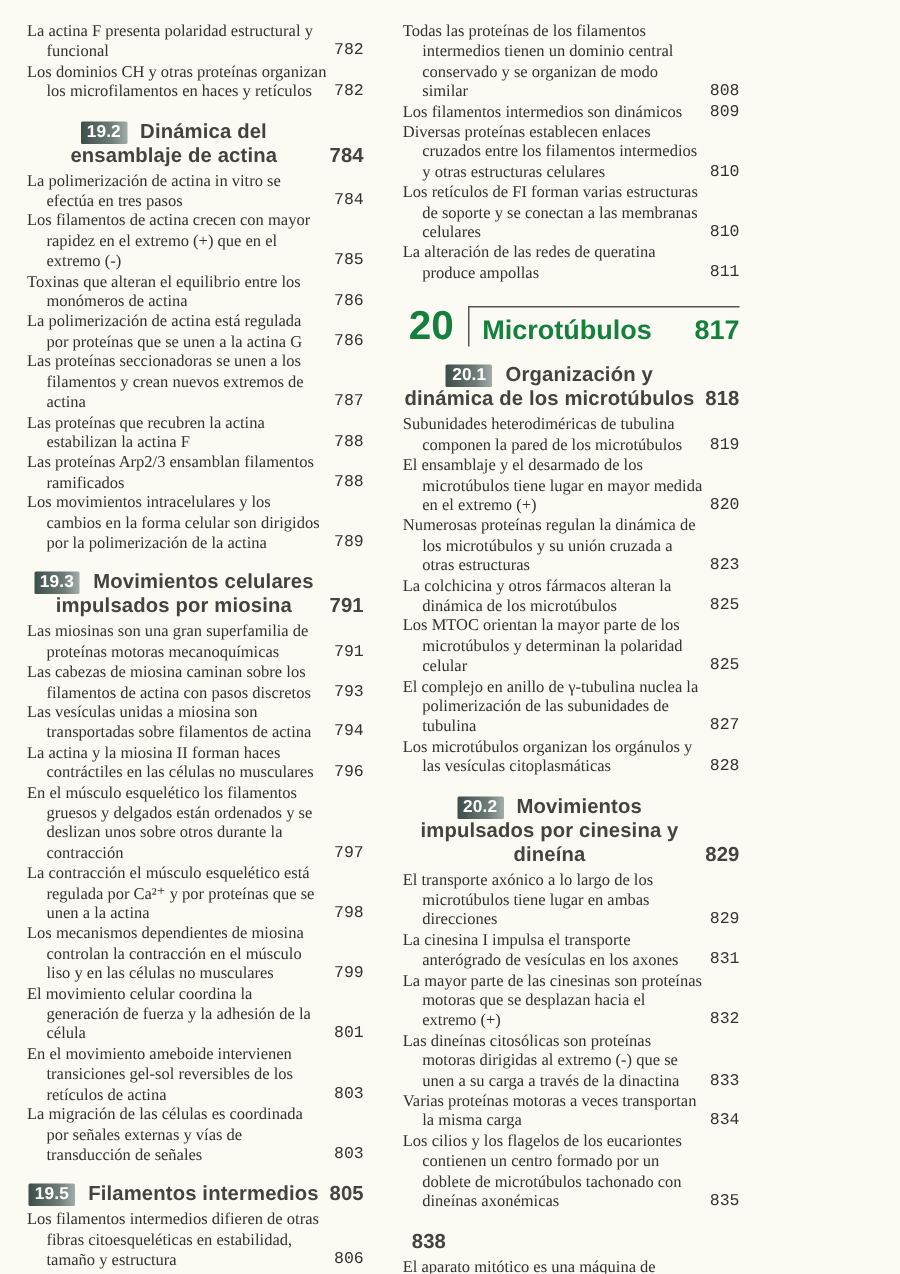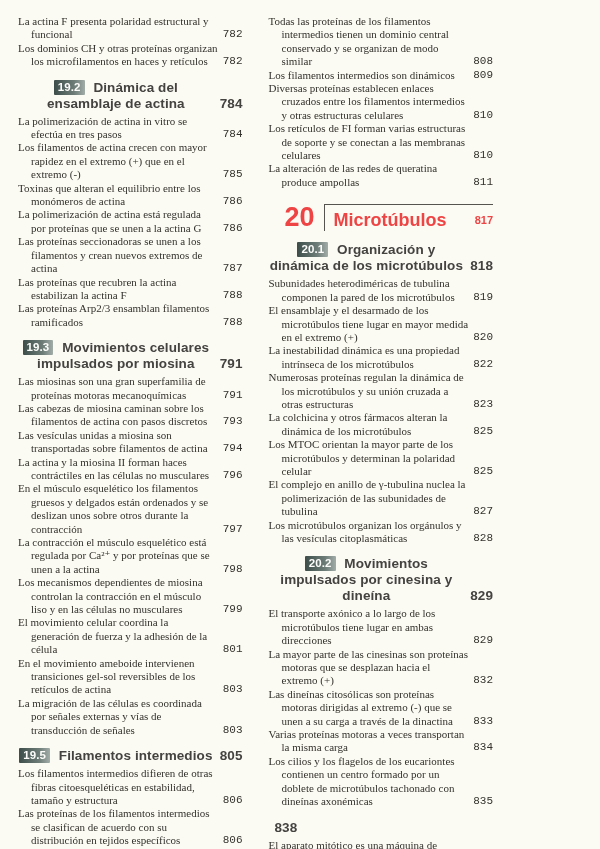--- a/index.html
+++ b/index.html
@@ -61,42 +61,42 @@
     padding: 0 4px 1px 4px;
     margin-right: 5px;
     border-radius: 1px;
     vertical-align: 1px;
   }
   .section-page { margin-left: 6px; white-space: nowrap; }
 
   
   .chapter-header {
     display: flex;
-    margin: 15px 0 9px 16px;
+    margin: 15px 0 9px 4px;
     font-family: "Liberation Sans", "DejaVu Sans", sans-serif;
     font-weight: 700;
-    color: #ef4444;
+    color: #15803d;
   }
   .chapter-number {
     font-size: 27px;
     line-height: 27px;
     padding-right: 9px;
   }
   .chapter-right {
     flex: 1;
     border-top: 1.6px solid #56544f;
     border-left: 1.6px solid #56544f;
     display: flex;
     align-items: flex-end;
     justify-content: space-between;
     padding: 3px 0 0 9px;
     gap: 17px;
   }
   .chapter-title { font-size: 18px; line-height: 22px; }
-  .chapter-page  { font-size: 11px; line-height: 22px; }
+  .chapter-page  { font-size: 18px; line-height: 22px; }
 </style>
 </head>
 <body>
 
 <div class="page">
   <div class="col">
       <div class="block-entries">
         <div class="entry">
     <span class="entry-text">La actina F presenta polaridad estructural y funcional</span>
     <span class="entry-page">782</span>
@@ -131,20 +131,24 @@
     <span class="entry-text">Las proteínas seccionadoras se unen a los filamentos y crean nuevos extremos de actina</span>
     <span class="entry-page">787</span>
   </div>
         <div class="entry">
     <span class="entry-text">Las proteínas que recubren la actina estabilizan la actina F</span>
     <span class="entry-page">788</span>
   </div>
         <div class="entry">
     <span class="entry-text">Las proteínas Arp2/3 ensamblan filamentos ramificados</span>
     <span class="entry-page">788</span>
+  </div>
+        <div class="entry">
+    <span class="entry-text">Los movimientos intracelulares y los cambios en la forma celular son dirigidos por la polimerización de la actina</span>
+    <span class="entry-page">789</span>
   </div>
       </div>
       <div class="section-header">
     <span class="section-title-wrap"><span class="badge">19.3</span><span class="section-title"> Movimientos celulares impulsados por miosina</span></span>
     <span class="section-page">791</span>
   </div>
       <div class="block-entries">
         <div class="entry">
     <span class="entry-text">Las miosinas son una gran superfamilia de proteínas motoras mecanoquímicas</span>
     <span class="entry-page">791</span>
@@ -240,24 +244,20 @@
       <div class="block-entries">
         <div class="entry">
     <span class="entry-text">Subunidades heterodiméricas de tubulina componen la pared de los microtúbulos</span>
     <span class="entry-page">819</span>
   </div>
         <div class="entry">
     <span class="entry-text">El ensamblaje y el desarmado de los microtúbulos tiene lugar en mayor medida en el extremo (+)</span>
     <span class="entry-page">820</span>
   </div>
         <div class="entry">
-    <span class="entry-text">La inestabilidad dinámica es una propiedad intrínseca de los microtúbulos</span>
-    <span class="entry-page">822</span>
-  </div>
-        <div class="entry">
     <span class="entry-text">Numerosas proteínas regulan la dinámica de los microtúbulos y su unión cruzada a otras estructuras</span>
     <span class="entry-page">823</span>
   </div>
         <div class="entry">
     <span class="entry-text">La colchicina y otros fármacos alteran la dinámica de los microtúbulos</span>
     <span class="entry-page">825</span>
   </div>
         <div class="entry">
     <span class="entry-text">Los MTOC orientan la mayor parte de los microtúbulos y determinan la polaridad celular</span>
     <span class="entry-page">825</span>
@@ -274,20 +274,24 @@
       <div class="section-header">
     <span class="section-title-wrap"><span class="badge">20.2</span><span class="section-title"> Movimientos impulsados por cinesina y dineína</span></span>
     <span class="section-page">829</span>
   </div>
       <div class="block-entries">
         <div class="entry">
     <span class="entry-text">El transporte axónico a lo largo de los microtúbulos tiene lugar en ambas direcciones</span>
     <span class="entry-page">829</span>
   </div>
         <div class="entry">
+    <span class="entry-text">La cinesina I impulsa el transporte anterógrado de vesículas en los axones</span>
+    <span class="entry-page">831</span>
+  </div>
+        <div class="entry">
     <span class="entry-text">La mayor parte de las cinesinas son proteínas motoras que se desplazan hacia el extremo (+)</span>
     <span class="entry-page">832</span>
   </div>
         <div class="entry">
     <span class="entry-text">Las dineínas citosólicas son proteínas motoras dirigidas al extremo (-) que se unen a su carga a través de la dinactina</span>
     <span class="entry-page">833</span>
   </div>
         <div class="entry">
     <span class="entry-text">Varias proteínas motoras a veces transportan la misma carga</span>
     <span class="entry-page">834</span>

